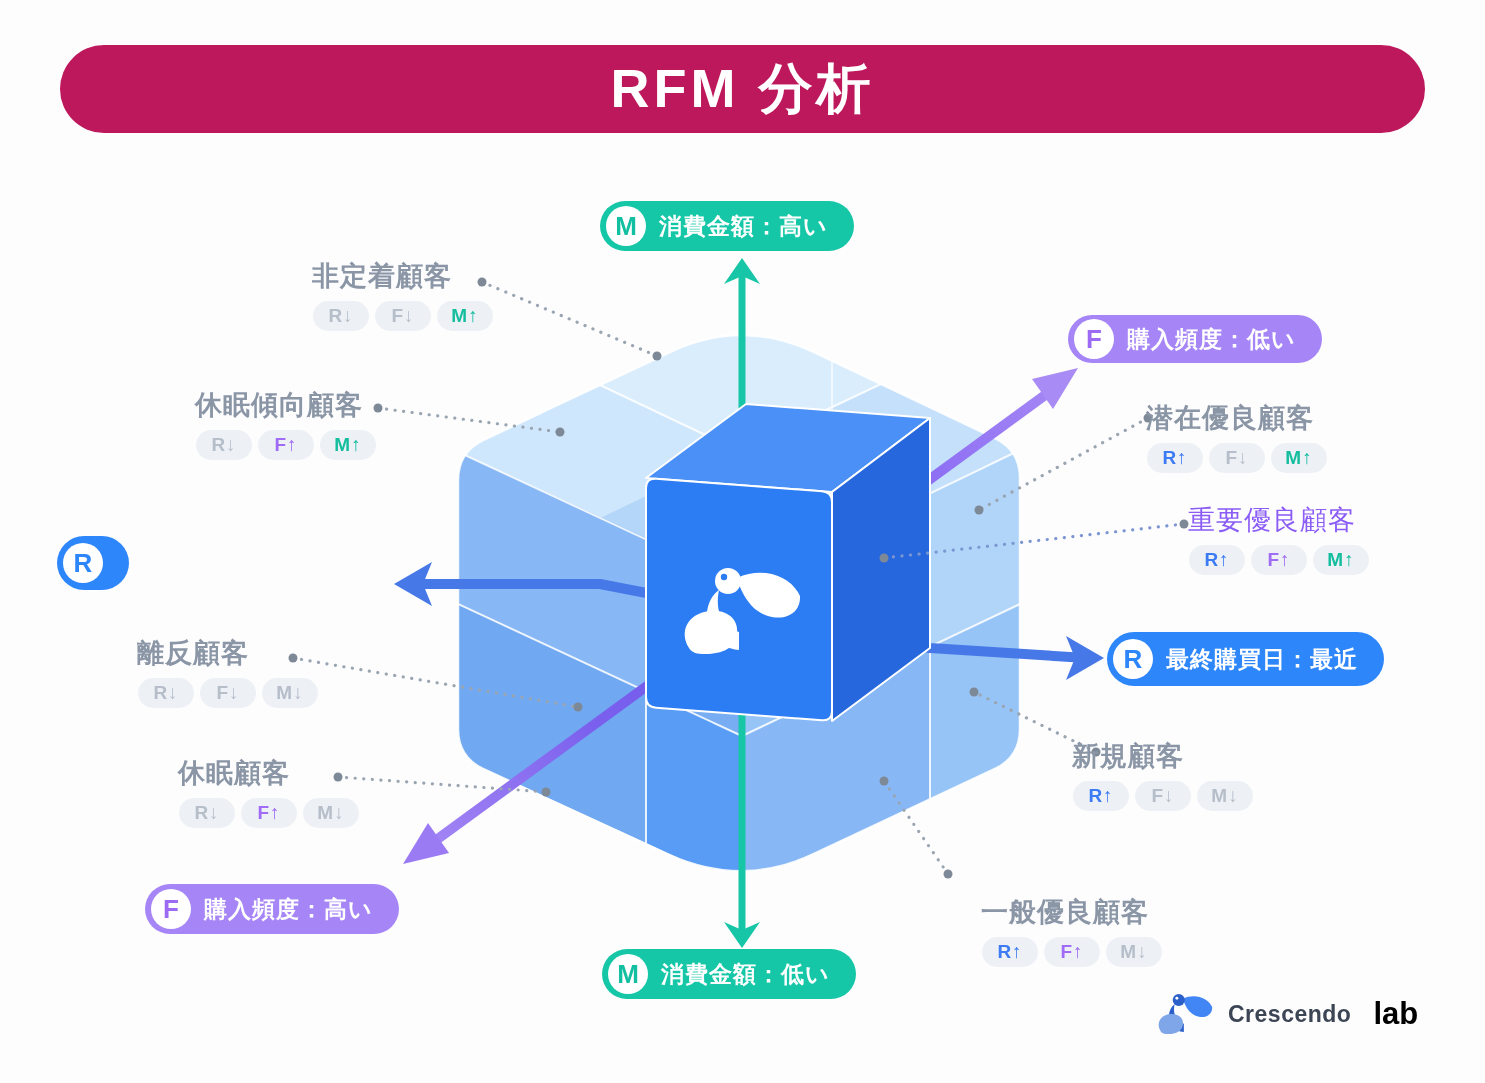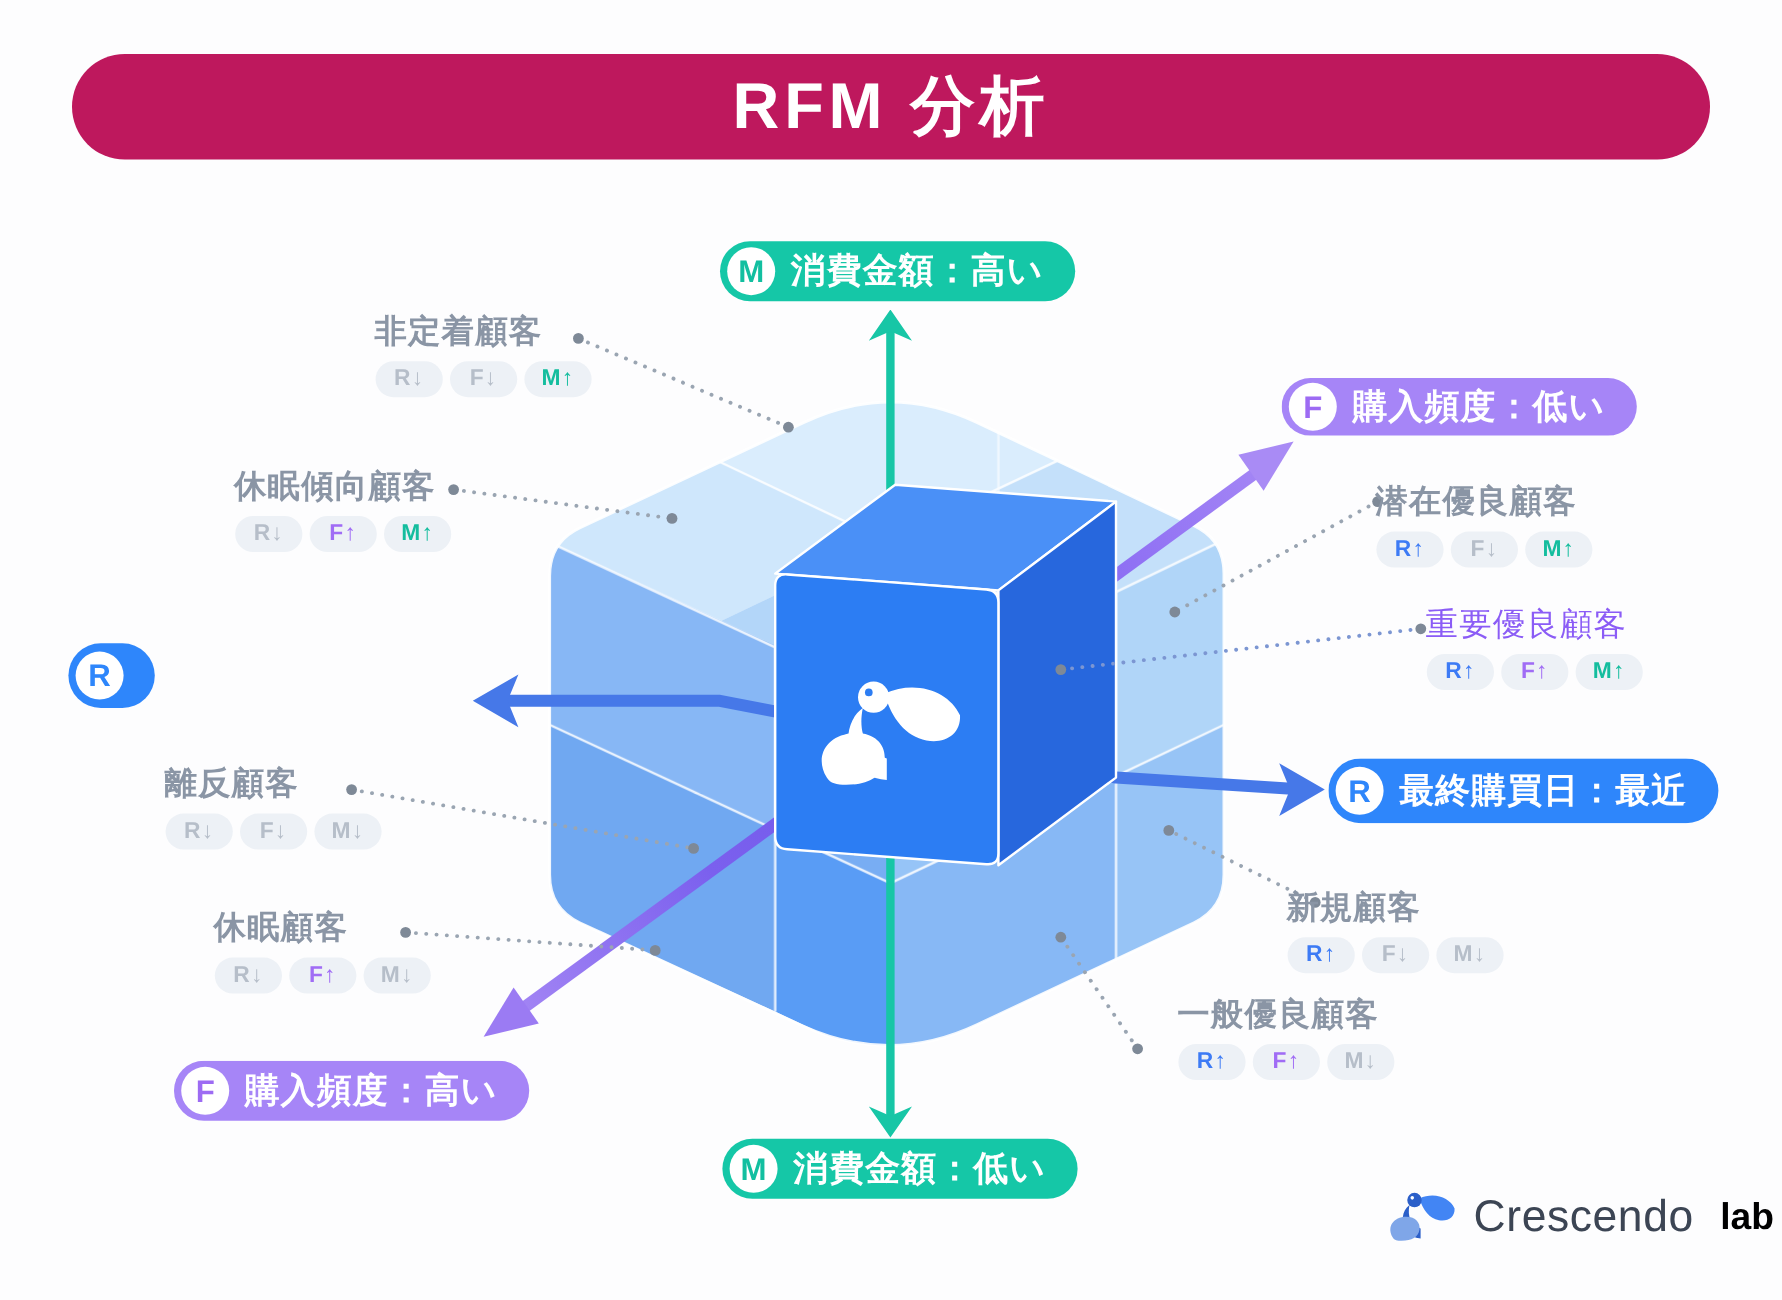--- a/index.html
+++ b/index.html
@@ -9,21 +9,21 @@
   
   .banner{position:absolute;left:60px;top:45px;width:1365px;height:88px;background:#be185d;
           border-radius:44px;display:flex;align-items:center;justify-content:center;}
   .banner .t{color:#fff;font-size:54px;font-weight:bold;letter-spacing:4px;}
 
   
   .pill{position:absolute;display:flex;align-items:center;gap:13px;padding:0 26px 0 6px;
         color:#fff;font-weight:bold;white-space:nowrap;}
   .pill .circ{width:40px;height:40px;border-radius:50%;background:#fff;display:flex;
               align-items:center;justify-content:center;font-size:26px;font-weight:bold;flex:0 0 40px;}
-  .pill .lbl{font-size:29px;letter-spacing:1px;}
+  .pill .lbl{font-size:23px;letter-spacing:1px;}
   .pill-teal{background:#15C7A7}.pill-teal .circ{color:#12BFA0}
   .pill-blue{background:#2E86FB}.pill-blue .circ{color:#2E86FB}
   .pill-purple{background:#A685F7}.pill-purple .circ{color:#9D6BF3}
   #pill-m-high{left:600px;top:201px;height:50px;border-radius:25px;}
   #pill-m-low {left:602px;top:949px;height:50px;border-radius:25px;}
   #pill-r-past{left:57px;top:536px;height:54px;border-radius:27px;}
   #pill-r-recent{left:1107px;top:632px;height:54px;border-radius:27px;}
   #pill-f-low {left:1068px;top:315px;height:48px;border-radius:24px;}
   #pill-f-high{left:145px;top:884px;height:50px;border-radius:25px;}
 
@@ -35,25 +35,25 @@
   .badge{width:56px;height:30px;border-radius:15px;background:#EDF1F6;font-size:19px;font-weight:bold;
          display:flex;align-items:center;justify-content:center;letter-spacing:1px;}
   .tone-gray{color:#B6BEC9}.tone-blue{color:#3D7BF5}.tone-purple{color:#A06CF5}.tone-teal{color:#14BD9E}
   #seg-0{left:312px;top:260px}
   #seg-1{left:195px;top:389px}
   #seg-2{left:137px;top:637px}
   #seg-3{left:178px;top:757px}
   #seg-4{left:1146px;top:402px}
   #seg-5{left:1188px;top:504px}
   #seg-6{left:1072px;top:740px}
-  #seg-7{left:981px;top:829px}
+  #seg-7{left:981px;top:896px}
 
   
   .logo{position:absolute;left:1156px;top:982px;display:flex;align-items:center;gap:14px;}
-  .logo .brand{font-size:37px;color:#3C4554;font-weight:400;letter-spacing:.5px;}
+  .logo .brand{font-size:23px;color:#3C4554;font-weight:700;letter-spacing:.5px;}
   .logo .lab{font-size:31px;color:#000000;font-weight:600;margin-left:8px;}
   .scene-svg{position:absolute;left:0;top:0;}
 </style>
 </head>
 <body>
 
 <div class="stage">
 
   <svg class="scene-svg" width="1485" height="1083" viewBox="0 0 1485 1083">
     <defs>

